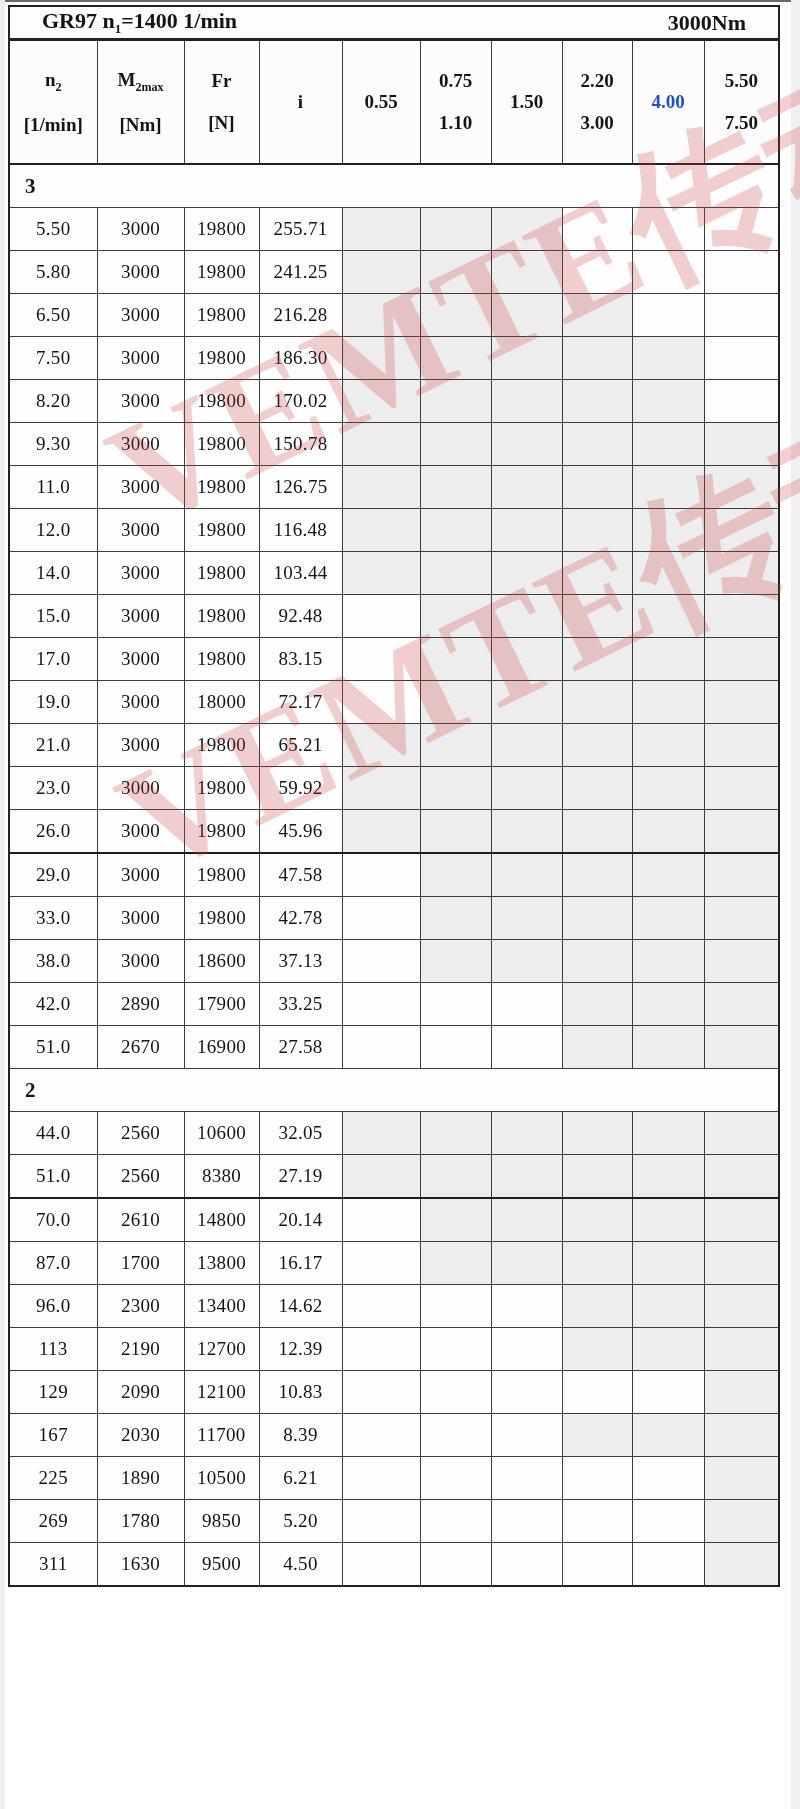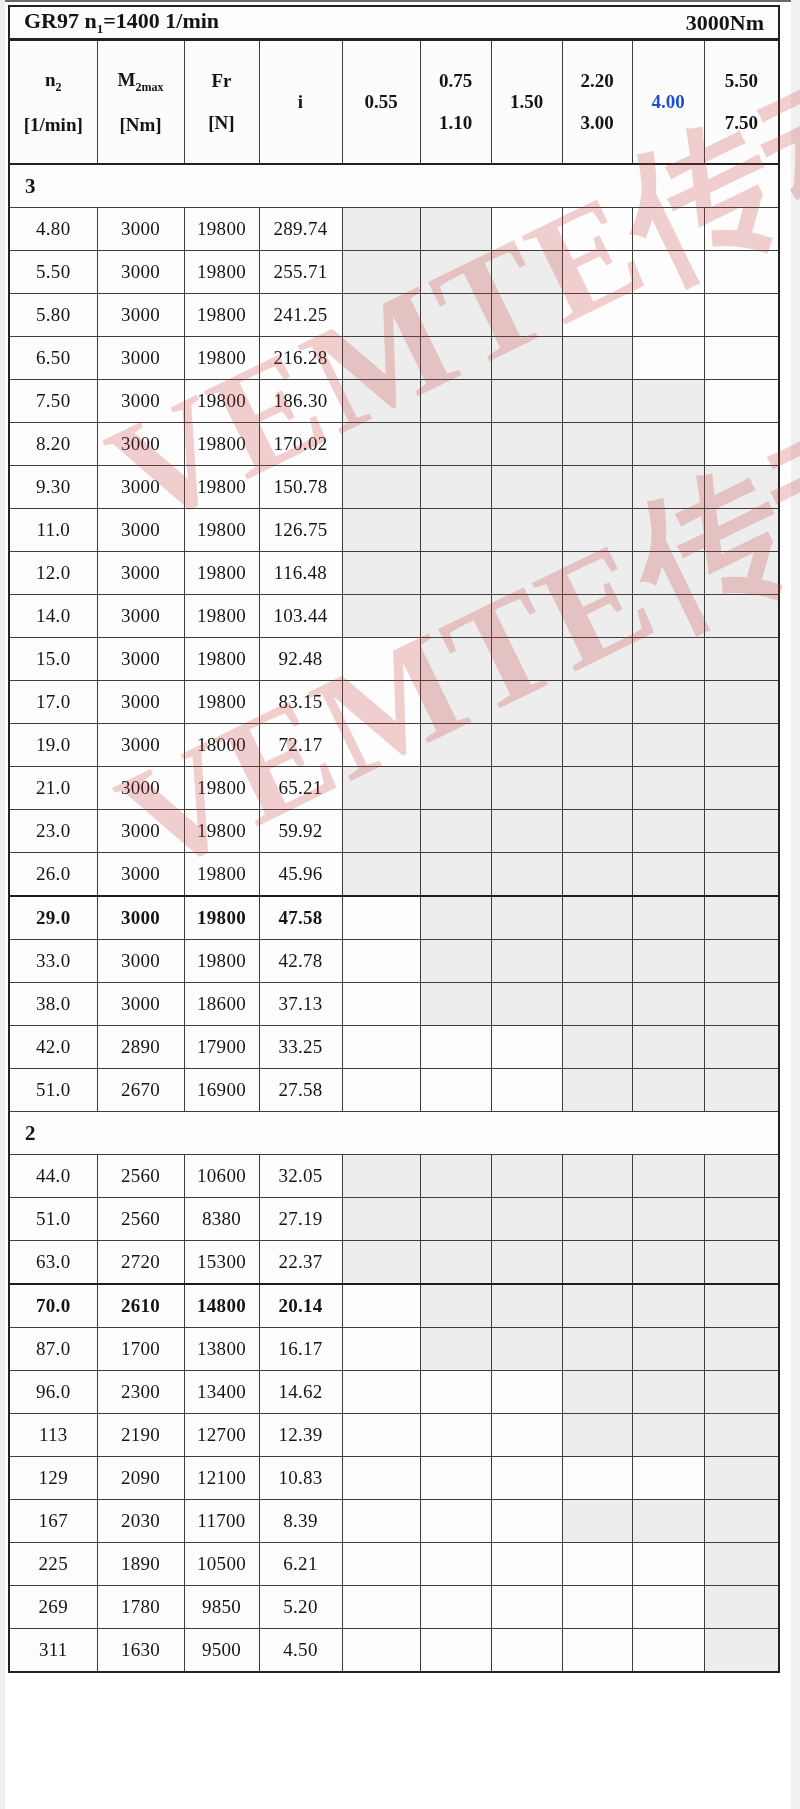--- a/index.html
+++ b/index.html
@@ -10,21 +10,21 @@
   .scan-strip { position:absolute; pointer-events:none; }
   .scan-top { left:0; top:0; width:100%; height:2px; background:#6a6a6a; }
   .scan-left { left:0; top:0; width:5px; height:100%; background:#eeeeee; }
   .scan-right { right:0; top:0; width:9px; height:100%; background:#f0f0f0; }
 
   .sheet { position:absolute; left:8px; top:5px; width:772px; }
 
   .titlebar {
     box-sizing:border-box; height:34px; border:2px solid #222; border-bottom:1px solid #222;
     display:flex; justify-content:space-between; align-items:center;
-    padding:0 14px; font-weight:bold; font-size:22px; background:#fdfdfd;
+    padding:0 32px; font-weight:bold; font-size:22px; background:#fdfdfd;
   }
   .titlebar sub { font-size:13px; }
 
   table.rating {
     border-collapse:collapse; table-layout:fixed; width:772px; background:#fdfdfd;
     border:2px solid #222;
   }
   th, td { border:1px solid #3d3d3d; padding:0; text-align:center; vertical-align:middle; }
 
   thead th {
@@ -36,21 +36,21 @@
   thead .h-line:empty { display:none; margin:0; }
   thead sub { font-size:12px; }
   thead sub:empty { display:none; }
 
   tr.section-row td {
     height:42px; text-align:left; padding-left:15px; font-weight:bold; font-size:21px;
     background:#fdfdfd;
   }
   tr.data-row td { height:42px; font-size:19px; letter-spacing:0.3px; background:#fdfdfd; }
   tr.data-row td.shaded { background:#ededed; }
-  tr.thick-top td { border-top:2px solid #1d1d1d;font-weight:bold; }
+  tr.thick-top td { border-top:2px solid #1d1d1d; }
 
   .wm {
     position:absolute; white-space:nowrap; pointer-events:none; z-index:6;
     font-weight:bold; font-size:150px; letter-spacing:4px;
     transform:rotate(-26deg); transform-origin:0 0;
     font-family:"Liberation Serif", serif;
   }
   .wm1 { left:78px; top:395px; }
   .wm2 { left:88px; top:742px; }
 </style>
@@ -143,32 +143,20 @@
             <div class="h-line">7.50</div>
           </div>
         </th>
       </tr>
     </thead>
     <tbody>
         <tr class="section-row">
           <td colspan="10">3</td>
         </tr>
         <tr class="data-row">
-          <td>4.80</td>
-          <td>3000</td>
-          <td>19800</td>
-          <td>289.74</td>
-          <td class="shaded"></td>
-          <td class="shaded"></td>
-          <td></td>
-          <td></td>
-          <td></td>
-          <td></td>
-        </tr>
-        <tr class="data-row">
           <td>5.50</td>
           <td>3000</td>
           <td>19800</td>
           <td>255.71</td>
           <td class="shaded"></td>
           <td class="shaded"></td>
           <td class="shaded"></td>
           <td></td>
           <td></td>
           <td></td>
@@ -414,32 +402,20 @@
           <td class="shaded"></td>
           <td class="shaded"></td>
           <td class="shaded"></td>
           <td class="shaded"></td>
         </tr>
         <tr class="data-row">
           <td>51.0</td>
           <td>2560</td>
           <td>8380</td>
           <td>27.19</td>
-          <td class="shaded"></td>
-          <td class="shaded"></td>
-          <td class="shaded"></td>
-          <td class="shaded"></td>
-          <td class="shaded"></td>
-          <td class="shaded"></td>
-        </tr>
-        <tr class="data-row">
-          <td>63.0</td>
-          <td>2720</td>
-          <td>15300</td>
-          <td>22.37</td>
           <td class="shaded"></td>
           <td class="shaded"></td>
           <td class="shaded"></td>
           <td class="shaded"></td>
           <td class="shaded"></td>
           <td class="shaded"></td>
         </tr>
         <tr class="data-row thick-top">
           <td>70.0</td>
           <td>2610</td>

